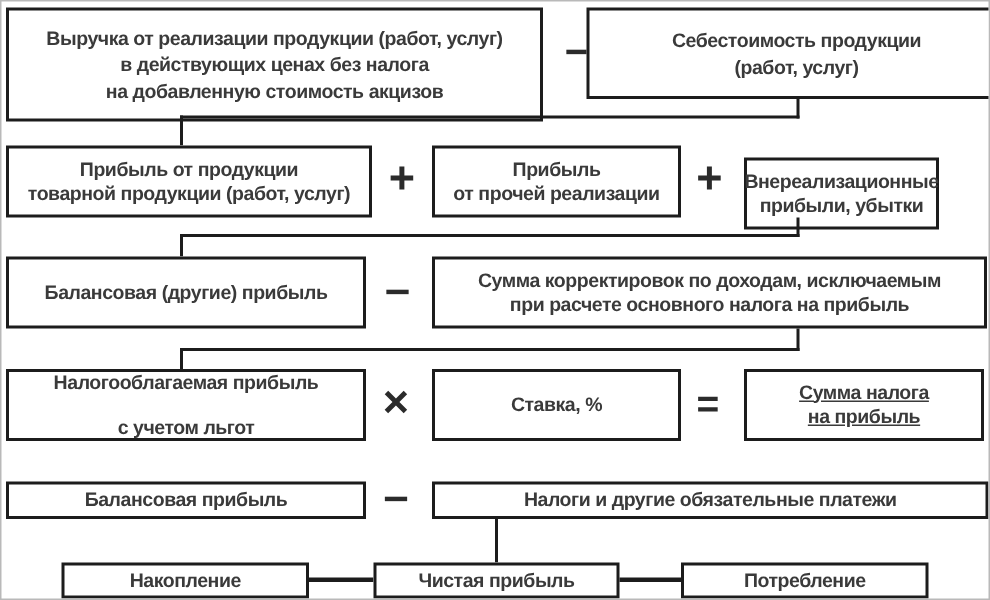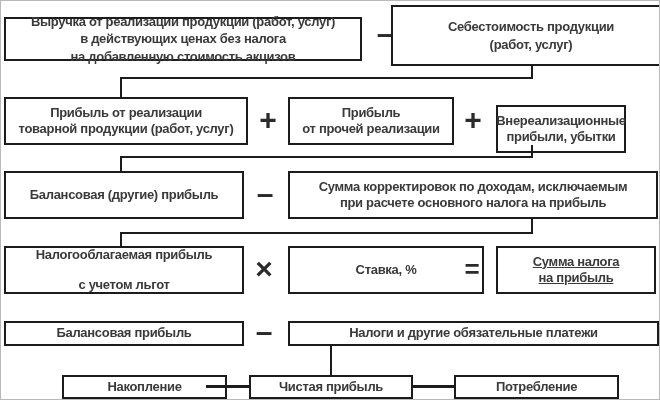--- a/index.html
+++ b/index.html
@@ -48,37 +48,37 @@
     background: #1c1c1c;
   }
   .lineh { height: 2px; }
   .linev { width: 2px; }
 </style>
 </head>
 <body>
 
 <div id="canvas">
 
-  <div class="box" style="left:3px; top:16px; width:358px; height:44px; line-height:17.5px;">
+  <div class="box" style="left:3px; top:4px; width:358px; height:76px; line-height:17.5px;">
     <div class="ln">Выручка от реализации продукции (работ, услуг)</div>
     <div class="ln">в действующих ценах без налога</div>
     <div class="ln">на добавленную стоимость акцизов</div>
   </div>
   <div class="op" style="left:384px; top:34px;">–</div>
   <div class="box" style="left:390px; top:4px; width:280px; height:61px; line-height:17.5px;text-align:center;">
     <div class="ln">Себестоимость продукции</div>
     <div class="ln">(работ, услуг)</div>
   </div>
 
   <div class="linev" style="left:530px; top:65px; height:13px;"></div>
   <div class="lineh" style="left:119px; top:76px; width:413px;"></div>
   <div class="linev" style="left:119px; top:76px; height:20px;"></div>
 
   <div class="box" style="left:3px; top:96px; width:244px; height:48px;">
-    <div class="ln">Прибыль от реализации</div>
+    <div class="ln">Прибыль от продукции</div>
     <div class="ln">товарной продукции (работ, услуг)</div>
   </div>
   <div class="op" style="left:267px; top:120px;">+</div>
   <div class="box" style="left:287px; top:96px; width:166px; height:48px;text-align:center;">
     <div class="ln">Прибыль</div>
     <div class="ln">от прочей реализации</div>
   </div>
   <div class="op" style="left:472px; top:120px;">+</div>
   <div class="box" style="left:495px; top:104px; width:130px; height:48px;">
     <div class="ln">Внереализационные</div>
@@ -100,40 +100,40 @@
 
   <div class="linev" style="left:530px; top:218px; height:15px;"></div>
   <div class="lineh" style="left:119px; top:231px; width:413px;"></div>
   <div class="linev" style="left:119px; top:231px; height:14px;"></div>
 
   <div class="box" style="left:3px; top:245px; width:240px; height:48px;gap:14px;">
     <div class="ln">Налогооблагаемая прибыль</div>
     <div class="ln">с учетом льгот</div>
   </div>
   <div class="op" style="left:263px; top:269px;">×</div>
-  <div class="box" style="left:287px; top:245px; width:196px; height:48px;">
+  <div class="box" style="left:287px; top:245px; width:166px; height:48px;">
     <div class="ln">Ставка, %</div>
   </div>
   <div class="op eq" style="left:471px; top:269px;">=</div>
   <div class="box" style="left:495px; top:245px; width:160px; height:48px;text-decoration:underline;">
     <div class="ln">Сумма налога</div>
     <div class="ln">на прибыль</div>
   </div>
 
   <div class="box" style="left:3px; top:320px; width:240px; height:25px;text-align:right;">
     <div class="ln">Балансовая прибыль</div>
   </div>
   <div class="op" style="left:263px; top:332px;">–</div>
   <div class="box" style="left:287px; top:320px; width:371px; height:25px;">
     <div class="ln">Налоги и другие обязательные платежи</div>
   </div>
 
   <div class="linev" style="left:329px; top:345px; height:29px;"></div>
 
-  <div class="box" style="left:40px; top:374px; width:165px; height:24px;margin-left:21px;">
+  <div class="box" style="left:40px; top:374px; width:165px; height:24px;">
     <div class="ln">Накопление</div>
   </div>
   <div class="lineh" style="left:205px; top:384px; width:43px; height:3px;"></div>
   <div class="box" style="left:248px; top:374px; width:164px; height:24px;justify-content:center;">
     <div class="ln">Чистая прибыль</div>
   </div>
   <div class="lineh" style="left:412px; top:384px; width:41px; height:3px;"></div>
   <div class="box" style="left:453px; top:374px; width:165px; height:24px;">
     <div class="ln">Потребление</div>
   </div>

